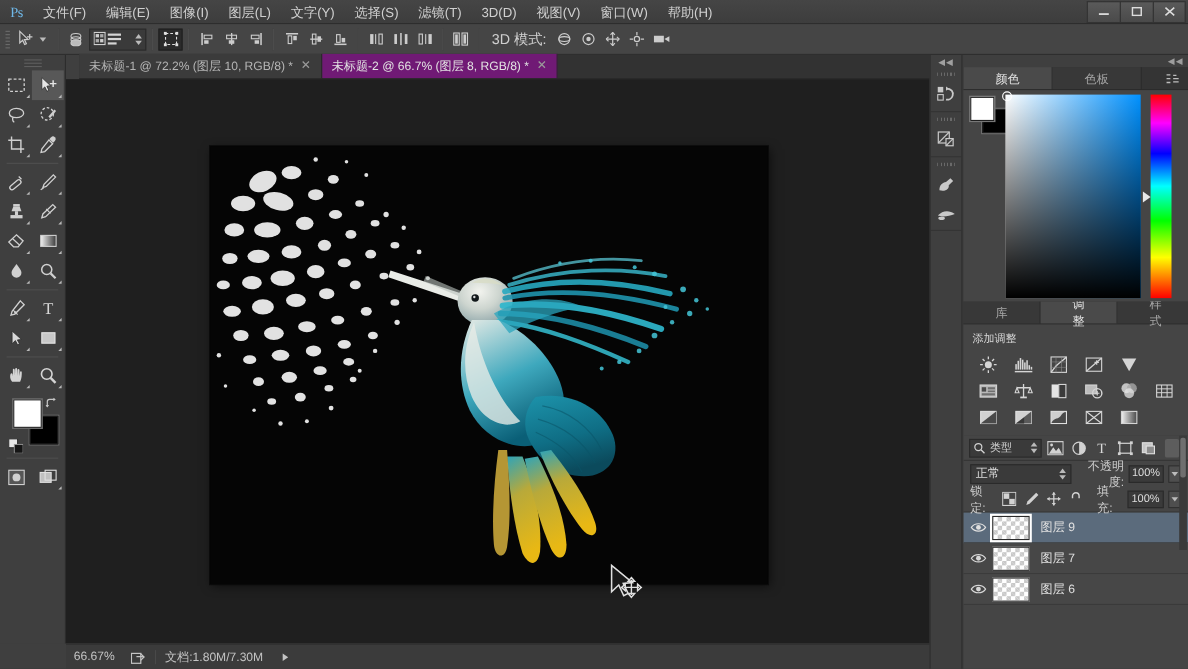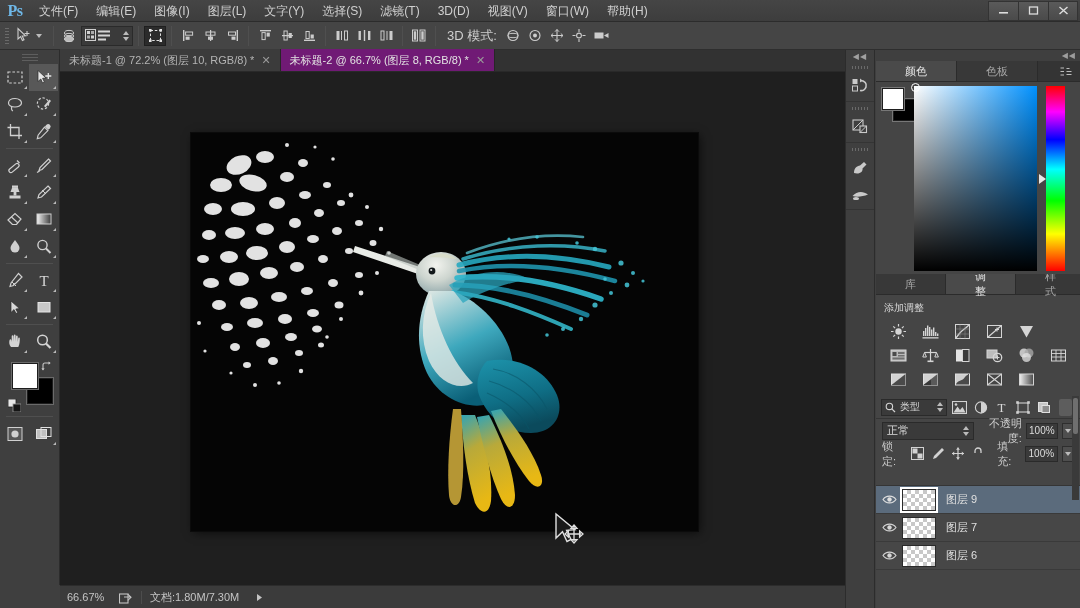--- a/index.html
+++ b/index.html
@@ -13,21 +13,21 @@
 
   
   .titlebar{
     position:absolute; left:0; top:0; width:1080px; height:22px;
     background:linear-gradient(#454545,#3d3d3d);
     border-bottom:1px solid #2c2c2c;
     display:flex; align-items:center;
   }
   .ps-logo{
     width:30px; height:22px; display:flex; align-items:center; justify-content:center;
-    color:#6fb8e8; font-weight:bold; font-size:16px; letter-spacing:-.5px;
+    color:#6fb8e8; font-weight:normal; font-size:13px; letter-spacing:-.5px;
     font-family:"Liberation Serif",serif;
   }
   .menubar{ display:flex; align-items:center; height:22px; }
   .menu-item{
     padding:0 9px; height:22px; line-height:22px; font-size:12px; color:#d0d0d0;
     white-space:nowrap; cursor:default;
   }
   .win-btns{ margin-left:auto; display:flex; height:22px; }
   .win-btn{
     width:30px; height:20px; margin-top:1px;
@@ -59,21 +59,21 @@
     display:flex; align-items:center; gap:3px; padding:0 3px;
     color:#ccc; font-size:11px;
   }
   .ob-label{ font-size:13px; color:#cfcfcf; padding:0 6px; white-space:nowrap; }
   .tri{ width:0;height:0;border-left:3px solid transparent;border-right:3px solid transparent; }
   .tri-d{ border-top:4px solid #bbb; }
   .tri-u{ border-bottom:4px solid #bbb; }
 
   
   .tabbar{
-    position:absolute; left:60px; top:50px; width:795px; height:22px;
+    position:absolute; left:72px; top:50px; width:795px; height:22px;
     background:#323232; border-bottom:1px solid #292929; display:flex; align-items:flex-end;
   }
   .doc-tab{
     height:22px; display:flex; align-items:center; gap:7px; padding:0 9px;
     font-size:11px; color:#b4b4b4; background:#3b3b3b;
     border-right:1px solid #272727;
   }
   .doc-tab.active{ background:#701a75; color:#e2e2e2; }
   .tab-close{ font-size:11px; color:#9a9a9a; line-height:1; }
 
@@ -226,21 +226,21 @@
   }
   .num-box{
     width:34px; height:16px; background:#3a3a3a; border:1px solid #2a2a2a;
     font-size:10px; color:#ddd; display:flex; align-items:center; justify-content:center;
   }
   .stepper{ width:13px; height:16px; background:#4e4e4e; border:1px solid #2e2e2e;
             display:flex; align-items:center; justify-content:center; }
   .lock-ic{ width:17px; height:18px; display:flex; align-items:center; justify-content:center;
             color:#d2d2d2; }
 
-  .layer-list{ border-top:1px solid #353535;margin-top:20px; }
+  .layer-list{ border-top:1px solid #353535; }
   .layer-row{
     height:28px; display:flex; align-items:center;
     border-bottom:1px solid #3a3a3a; background:#474747;
   }
   .layer-row.selected{ background:#5b6b7c; }
   .eye{ width:26px; display:flex; align-items:center; justify-content:center; color:#d6d6d6; }
   .thumb{
     width:34px; height:22px; border:1px solid #2a2a2a;
     background-color:#fff;
     background-image:

